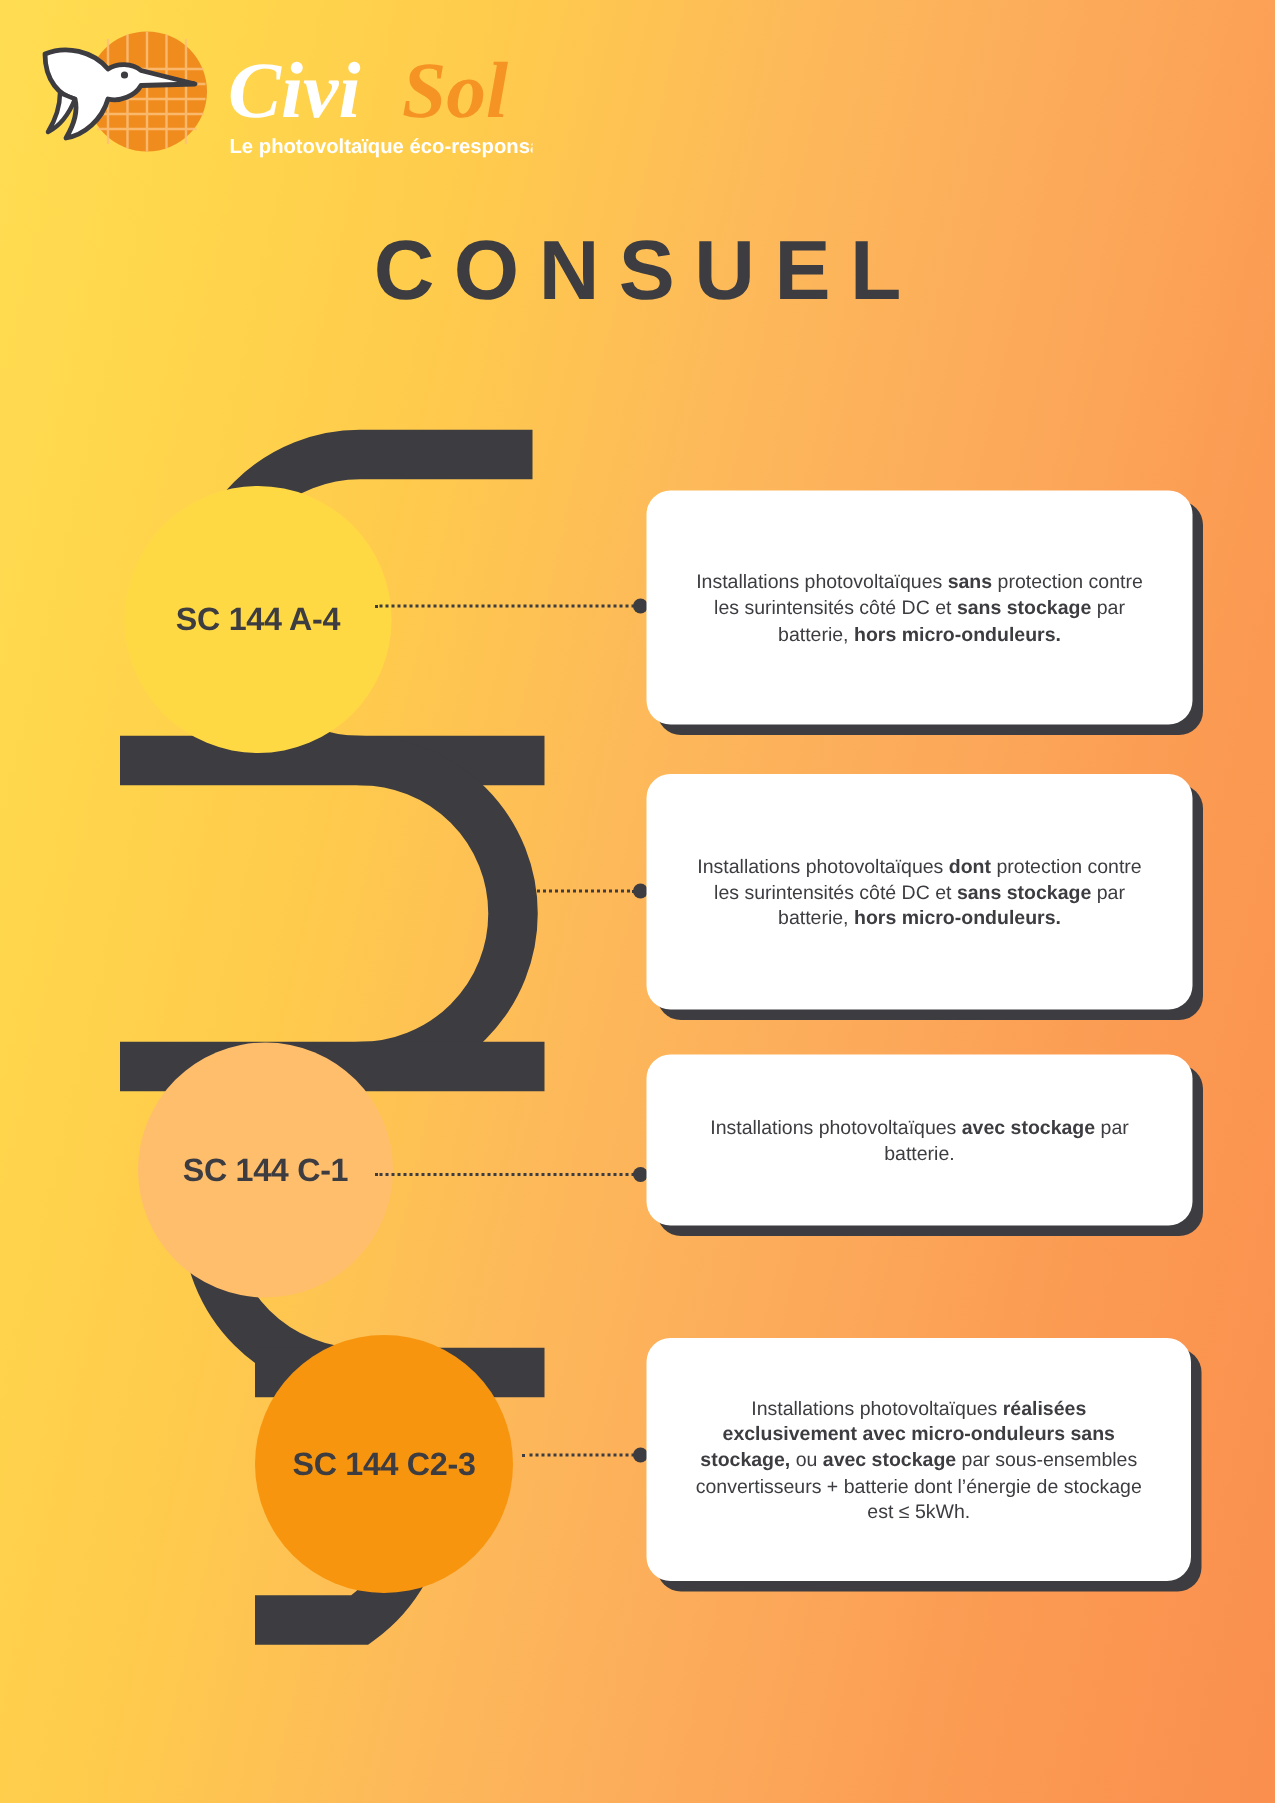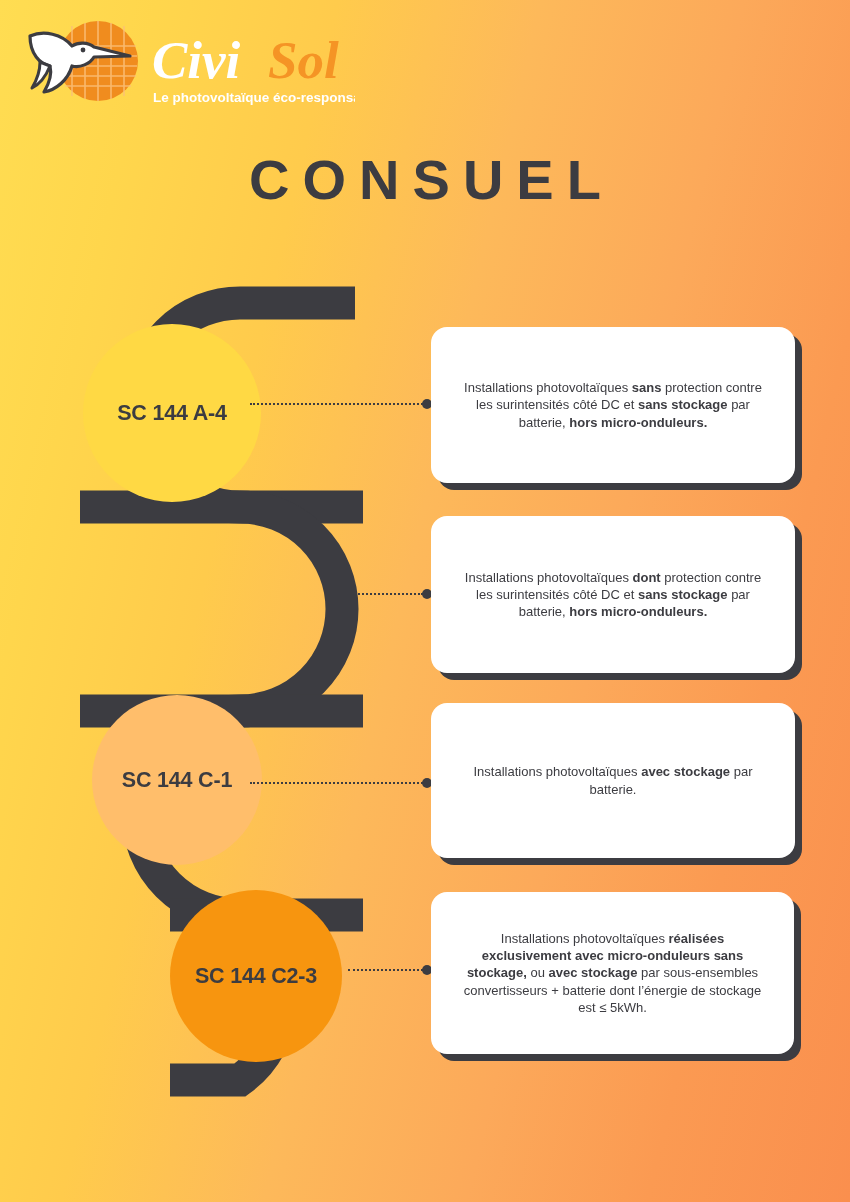--- a/index.html
+++ b/index.html
@@ -214,21 +214,21 @@
   </div>
 
   <div class="card" style="left:431px; top:327px; width:364px; height:156px;">
     <div class="card-text">Installations photovoltaïques <b>sans</b> protection contre les surintensités côté DC et <b>sans stockage</b> par batterie, <b>hors micro-onduleurs.</b></div>
   </div>
 
   <div class="card" style="left:431px; top:516px; width:364px; height:157px;">
     <div class="card-text">Installations photovoltaïques <b>dont</b> protection contre les surintensités côté DC et <b>sans stockage</b> par batterie, <b>hors micro-onduleurs.</b></div>
   </div>
 
-  <div class="card" style="left:431px; top:703px; width:364px; height:155px;">
+  <div class="card" style="left:431px; top:703px; width:364px; height:114px;">
     <div class="card-text">Installations photovoltaïques <b>avec stockage</b> par batterie.</div>
   </div>
 
   <div class="card" style="left:431px; top:892px; width:363px; height:162px;">
     <div class="card-text">Installations photovoltaïques <b>réalisées exclusivement avec micro-onduleurs sans stockage,</b> ou <b>avec stockage</b> par sous-ensembles convertisseurs + batterie dont l’énergie de stockage est ≤ 5kWh.</div>
   </div>
 
 </div>
 
 </body></html>

